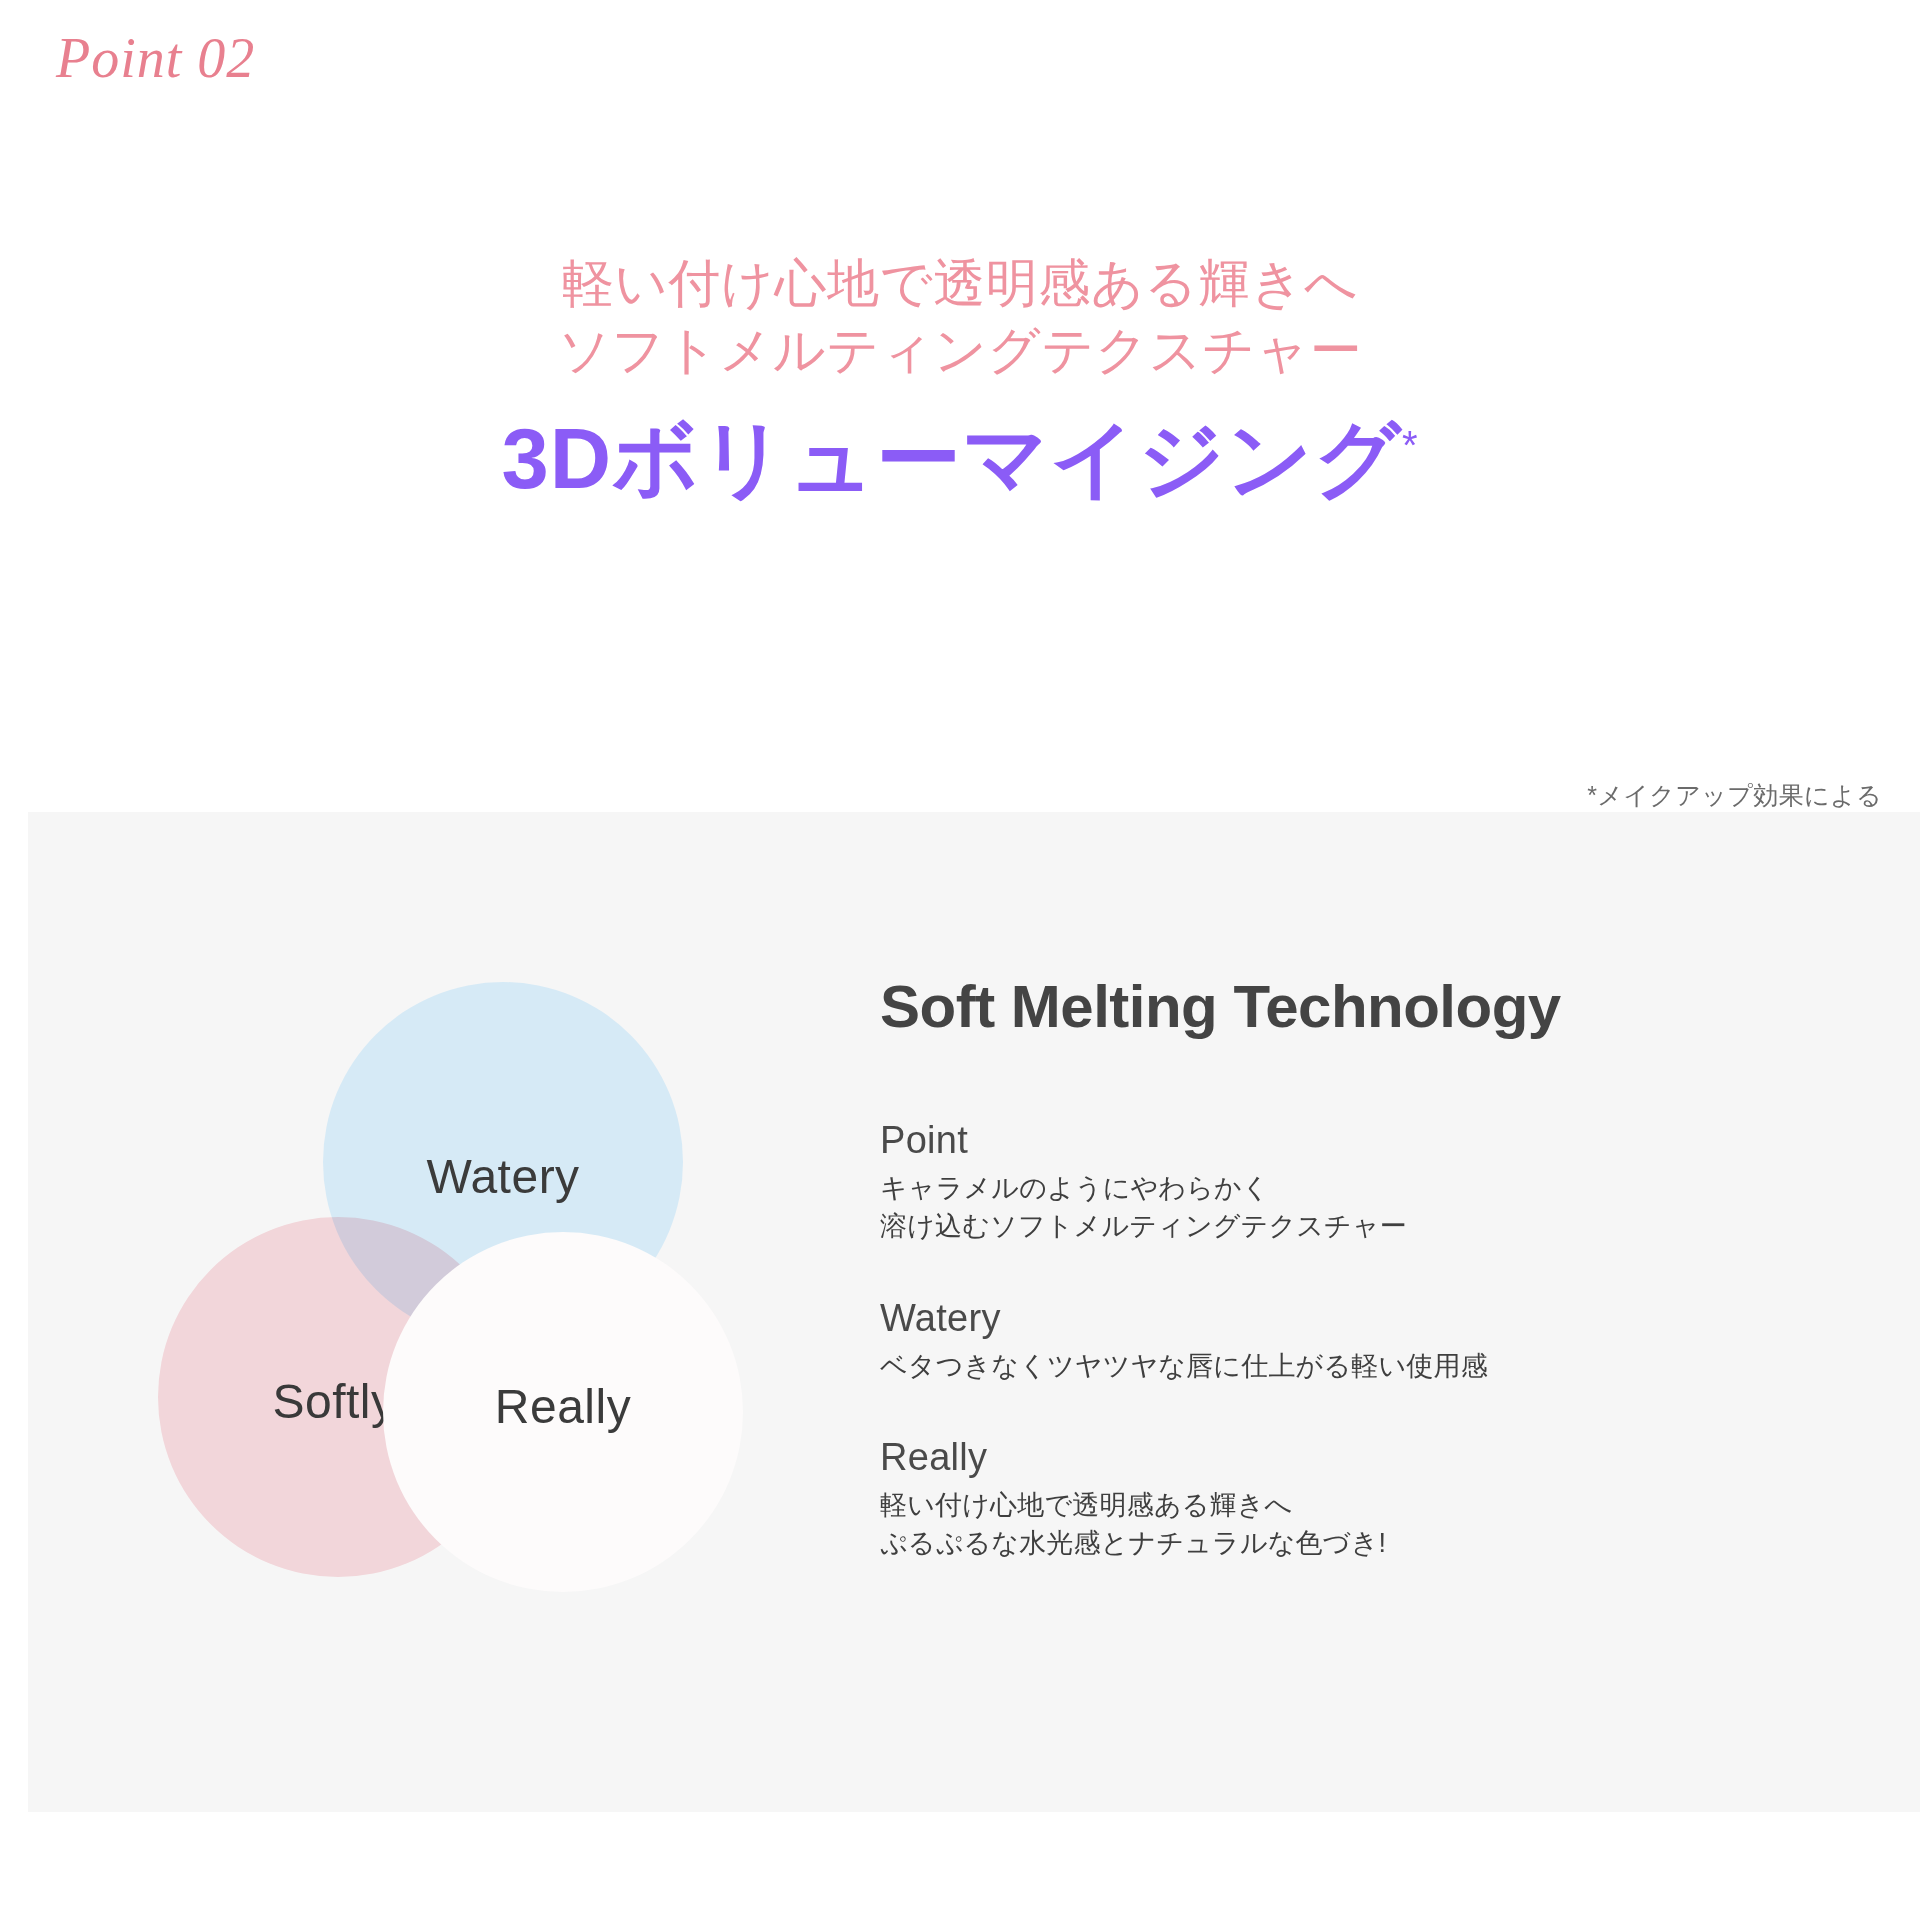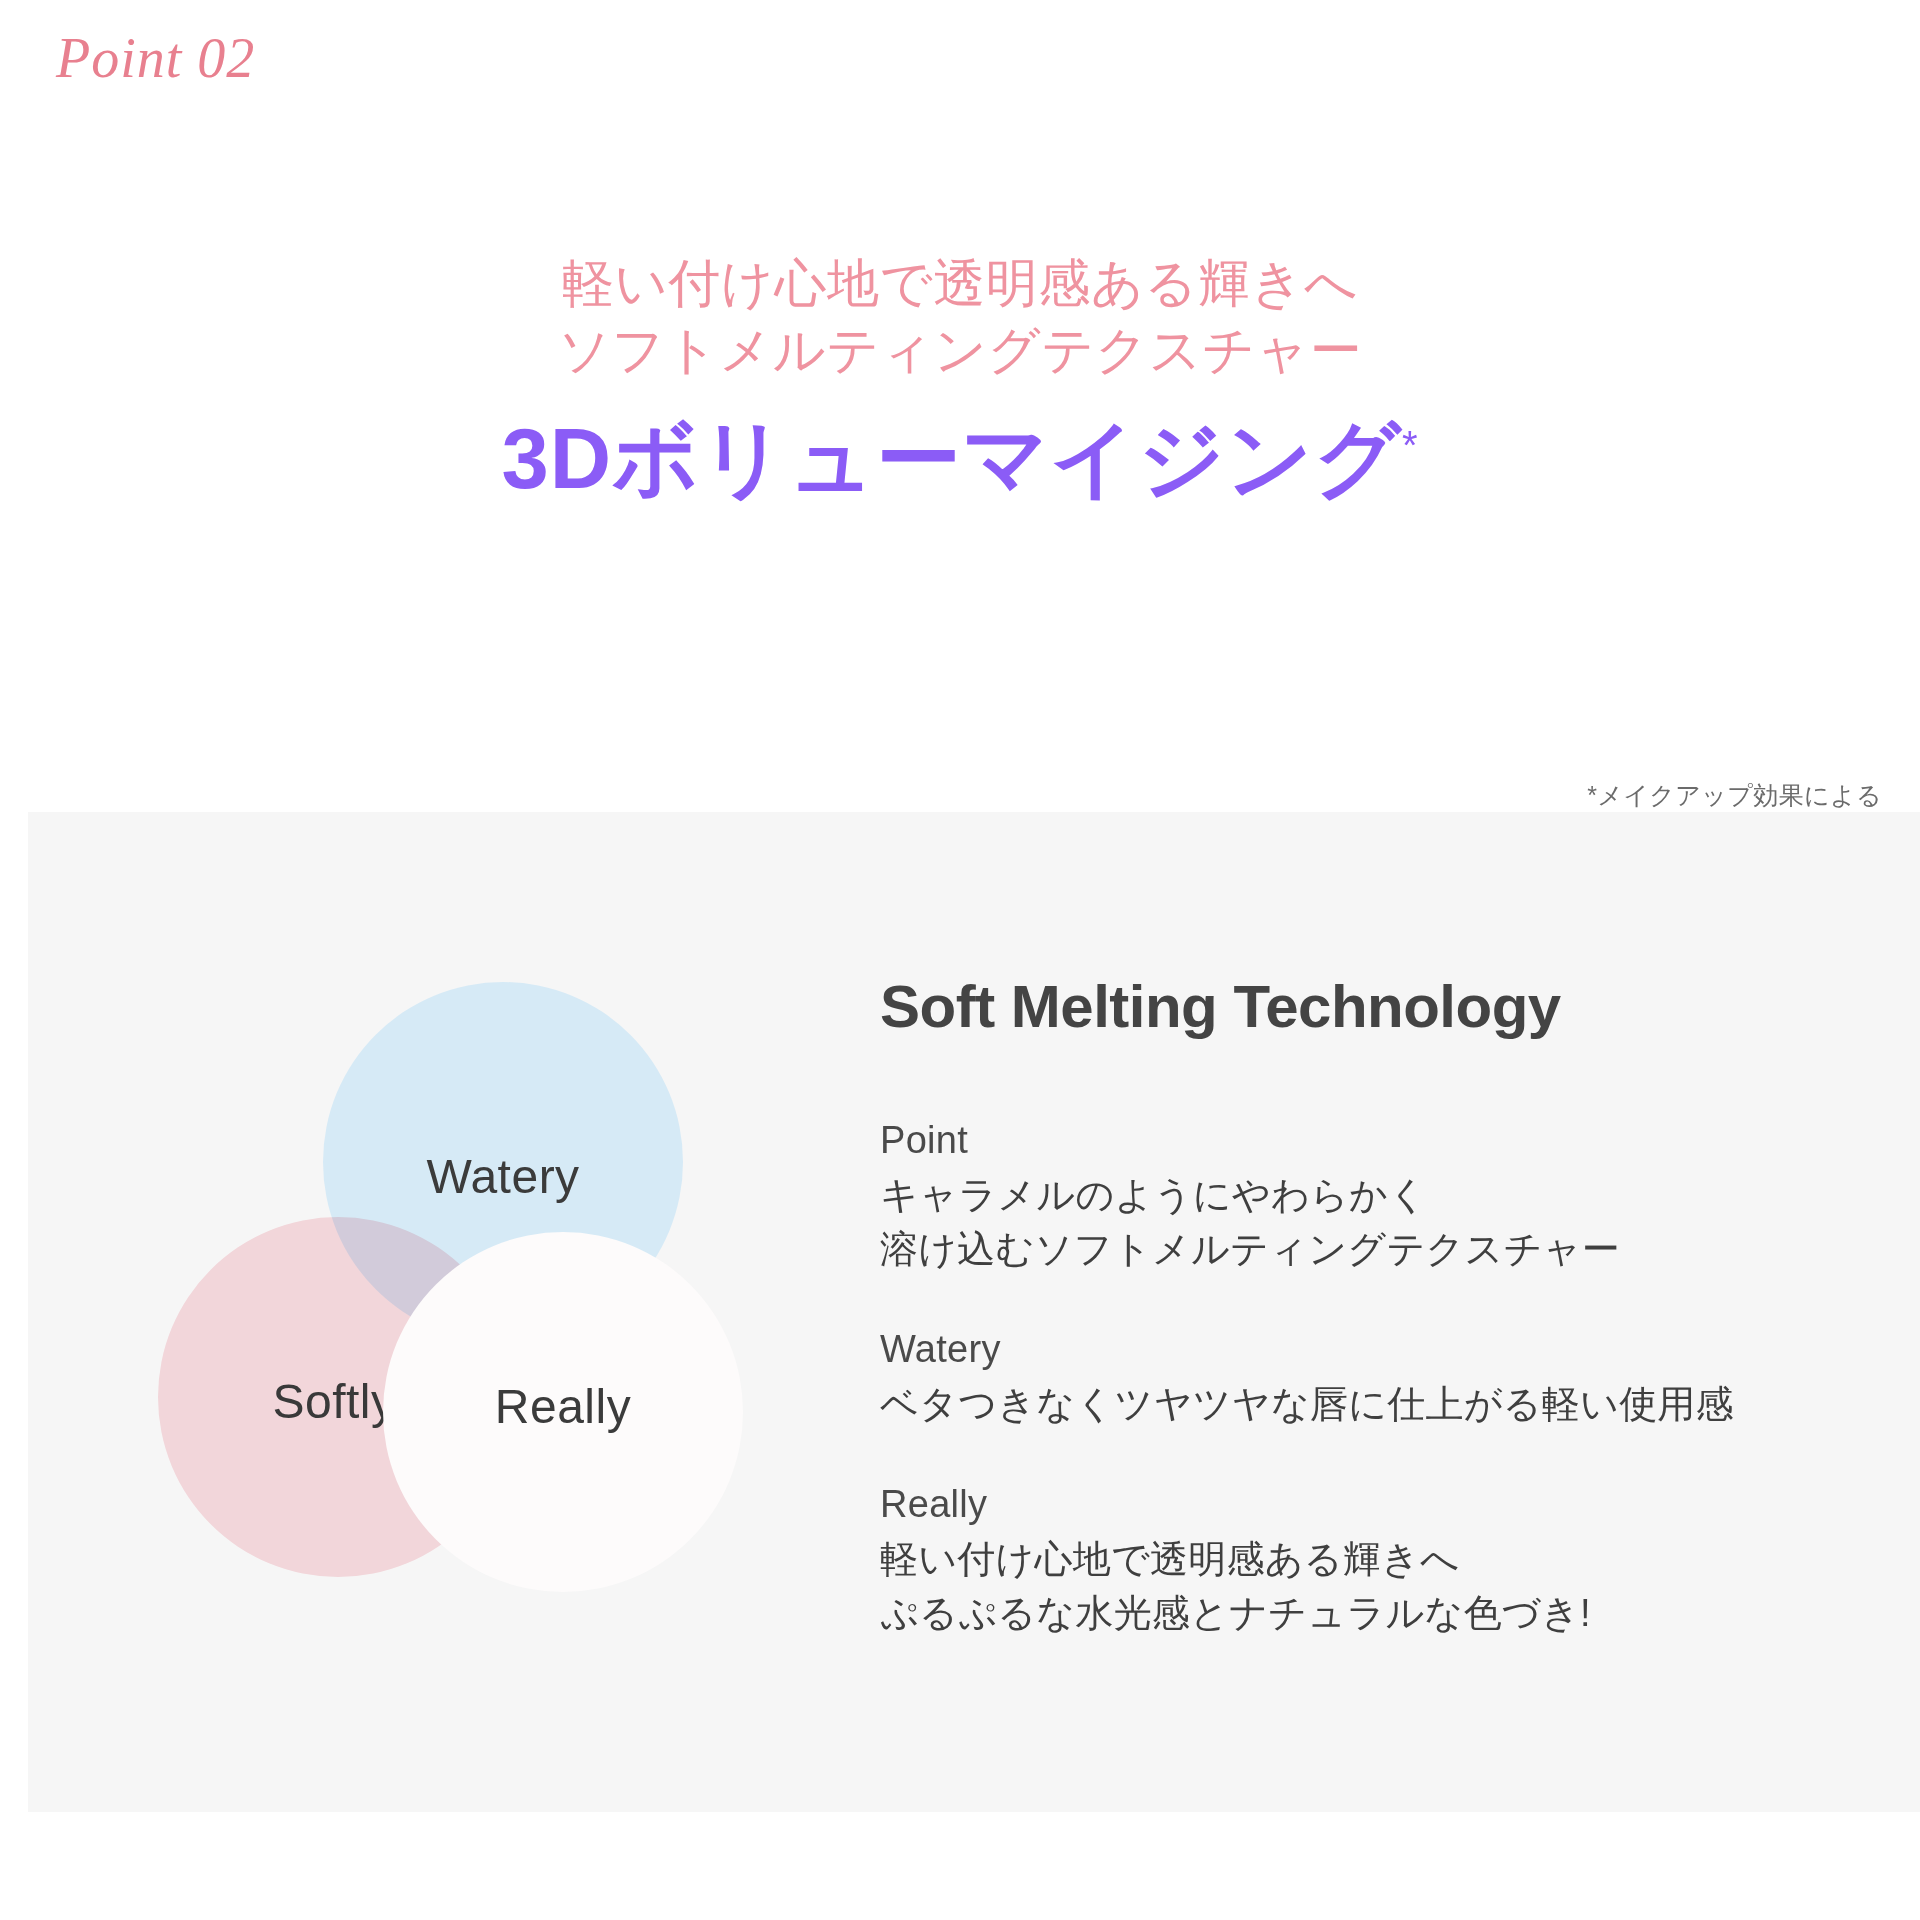--- a/index.html
+++ b/index.html
@@ -157,21 +157,21 @@
   .tech-item:last-child {
     margin-bottom: 0;
   }
   .tech-item-name {
     font-size: 38px;
     color: #4a4a4a;
     line-height: 1.5;
     letter-spacing: 0.3px;
   }
   .tech-item-desc {
-    font-size: 38px;
+    font-size: 27px;
     color: #3f3f3f;
     line-height: 1.42;
     letter-spacing: 0.2px;
   }
   .tech-item-desc div {
     white-space: nowrap;
   }
 </style>
 </head>
 <body>

